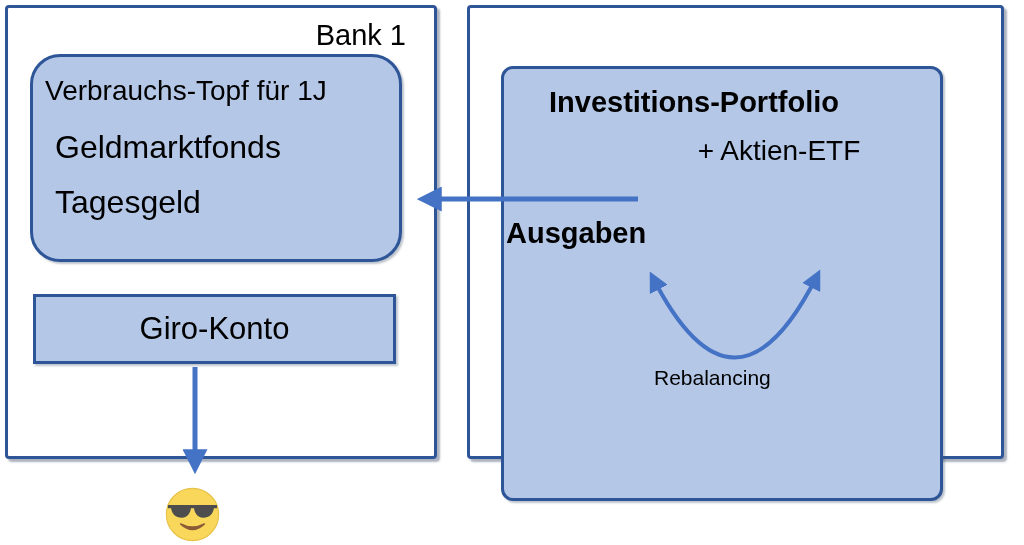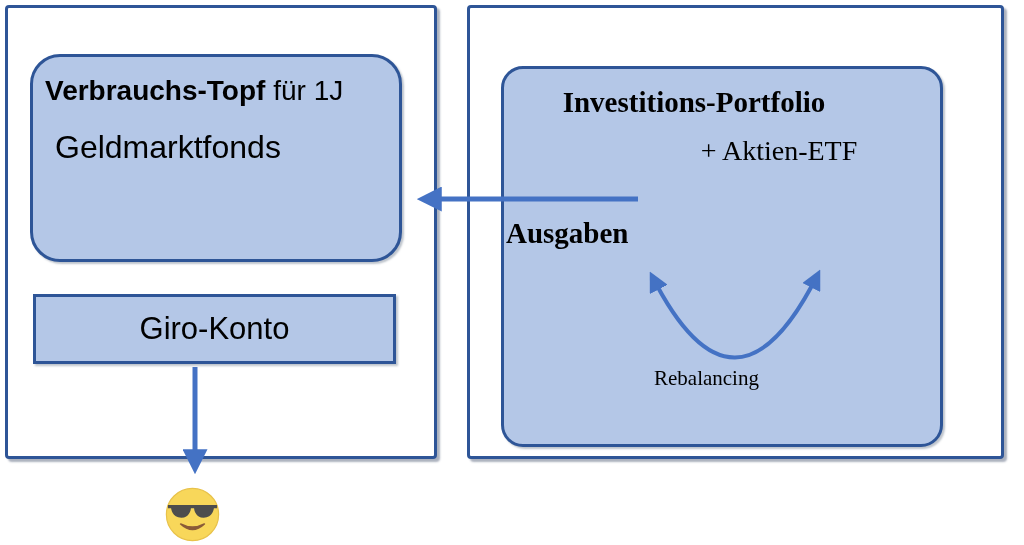--- a/index.html
+++ b/index.html
@@ -49,21 +49,21 @@
     left: 22px; top: 46px;
     width: 372px; height: 208px;
     border-radius: 30px;
     padding: 16px 12px 0 12px;
   }
   .pot-title {
     font-size: 28px;
     line-height: 36px;
     white-space: nowrap;
   }
-  .pot-title .bold { font-weight: bold; }
+  .pot-title .bold { font-weight: normal; }
   .pot-item {
     font-size: 32px;
     line-height: 34px;
     margin-left: 10px;
     margin-top: 21px;
     white-space: nowrap;
   }
 
   #giro-box {
     left: 25px; top: 286px;
@@ -71,24 +71,23 @@
     border-radius: 0;
     display: flex;
     align-items: center;
     justify-content: center;
     padding: 16px;
   }
   #giro-label { font-size: 31px; }
 
   #invest-box {
     left: 31px; top: 58px;
-    width: 442px; height: 381px;
-    border-radius: 22px;
+    width: 442px; height: 435px;
+    border-radius: 12px;
     padding: 0;
-    font-family: Liberation Serif, serif;
   }
   #portfolio-title {
     position: absolute;
     left: 0; right: 56px; top: 17px;
     text-align: center;
     font-size: 29px;
     font-weight: bold;
     white-space: nowrap;
   }
   .asset-lines {
@@ -136,24 +135,26 @@
     left: 164px; top: 486px;
     width: 57px; height: 57px;
   }
 </style>
 </head>
 <body>
 
 <div class="stage">
 
   <div class="bank-box" id="bank1-box">
+    <div class="bank-label" id="bank1-label">Bank 1</div>
 
     <div class="pot-box" id="consumption-pot">
       <div class="pot-title"><span class="bold">Verbrauchs-Topf</span><span> für 1J</span></div>
       <div class="pot-item">Geldmarktfonds</div>
+      <div class="pot-item">Tagesgeld</div>
     </div>
 
     <div class="pot-box" id="giro-box">
       <span id="giro-label">Giro-Konto</span>
     </div>
   </div>
 
   <div class="bank-box" id="bank2-box">
 
     <div class="pot-box" id="invest-box">

